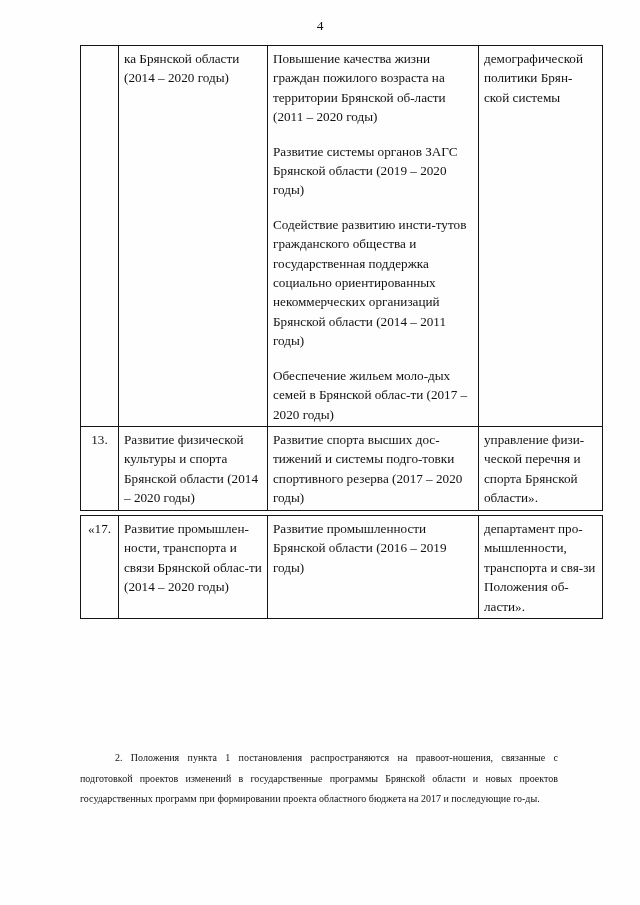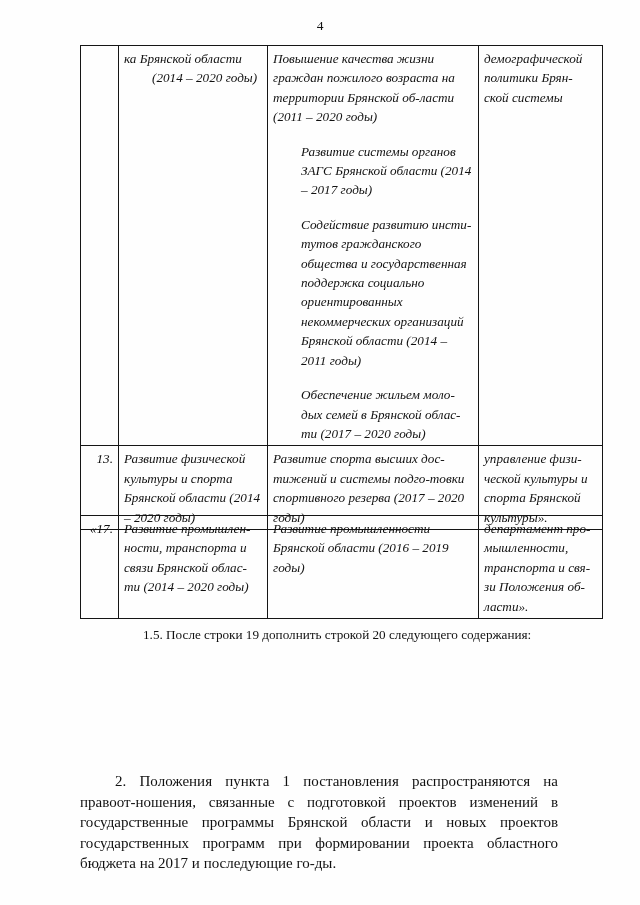--- a/index.html
+++ b/index.html
@@ -31,36 +31,35 @@
     font-size: 13.5px;
     line-height: 16px;
   }
   
   .doc-table {
     position: absolute;
     border-collapse: collapse;
     table-layout: fixed;
     font-size: 13.2px;
     line-height: 19.4px;
-    font-style: italic;
   }
   .doc-table td {
     border: 1px solid #151515;
     vertical-align: top;
     padding: 3px 5px 2px 5px;
     word-wrap: break-word;
     hyphens: manual;
   }
-  .col-num  { width: 27px;  text-align: right; padding-left: 2px; padding-right: 1px; }
+  .col-num  { width: 27px;  text-align: center; padding-left: 2px; padding-right: 1px; }
   .col-a    { width: 138px; }
   .col-b    { width: 200px; }
   .col-c    { width: 113px; }
 
   .cellpara { margin: 0 0 0 0; }
-  .cellpara + .cellpara { margin-top: 15px; margin-left: 28px; }
+  .cellpara + .cellpara { margin-top: 15px; }
 
   
   #table-continuation { left: 80px; top: 45px; width: 477px; }
   #table-continuation .row-cont td { height: 355px; }
 
   
   .section-heading {
     position: absolute;
     font-size: 13.2px;
     line-height: 18px;
@@ -76,70 +75,68 @@
   
   #table-row20 { left: 80px; top: 650px; width: 477px; }
   #table-row20 td { height: 94px; }
 
   
   .body-paragraph {
     position: absolute;
     left: 80px;
     top: 748px;
     width: 478px;
-    font-size: 15px;
+    font-size: 10px;
     line-height: 20.6px;
     text-align: justify;
     text-indent: 35px;
     hyphens: manual;
-    margin-top: 23px;
   }
 </style>
 </head>
 <body>
 
 <div class="page">
 
   <div class="page-number">4</div>
 
   <table class="doc-table" id="table-continuation">
     <tbody>
       <tr class="row-cont">
         <td class="col-num"></td>
         <td class="col-a">
           <div class="cellpara">ка Брянской области</div>
           <div class="cellpara" style="margin-top:0">(2014 – 2020 годы)</div>
         </td>
         <td class="col-b">
           <div class="cellpara">Повышение качества жизни граждан пожилого возраста на территории Брянской об-ласти (2011 – 2020 годы)</div>
-          <div class="cellpara">Развитие системы органов ЗАГС Брянской области (2014 – 2017 годы)</div>
+          <div class="cellpara">Развитие системы органов ЗАГС Брянской области (2019 – 2020 годы)</div>
           <div class="cellpara">Содействие развитию инсти-тутов гражданского общества и государственная поддержка социально ориентированных некоммерческих организаций Брянской области (2014 – 2011 годы)</div>
           <div class="cellpara">Обеспечение жильем моло-дых семей в Брянской облас-ти (2017 – 2020 годы)</div>
         </td>
         <td class="col-c">демографической политики Брян-ской системы</td>
       </tr>
       <tr>
         <td class="col-num">13.</td>
         <td class="col-a">Развитие физической культуры и спорта Брянской области (2014 – 2020 годы)</td>
         <td class="col-b">Развитие спорта высших дос-тижений и системы подго-товки спортивного резерва (2017 – 2020 годы)</td>
-        <td class="col-c">управление физи-ческой культуры и спорта Брянской культуры».</td>
+        <td class="col-c">управление физи-ческой перечня и спорта Брянской области».</td>
       </tr>
     </tbody>
   </table>
 
 
   <table class="doc-table" id="table-row17">
     <tbody>
       <tr>
         <td class="col-num">«17.</td>
         <td class="col-a">Развитие промышлен-ности, транспорта и связи Брянской облас-ти (2014 – 2020 годы)</td>
         <td class="col-b">Развитие промышленности Брянской области (2016 – 2019 годы)</td>
         <td class="col-c">департамент про-мышленности, транспорта и свя-зи Положения об-ласти».</td>
       </tr>
     </tbody>
   </table>
 
-  <div class="section-heading" id="heading-1-5">1.5. После строки 19 дополнить строкой 20 следующего содержания:</div>
 
 
   <div class="body-paragraph">2. Положения пункта 1 постановления распространяются на правоот-ношения, связанные с подготовкой проектов изменений в государственные программы Брянской области и новых проектов государственных программ при формировании проекта областного бюджета на 2017 и последующие го-ды.</div>
 
 </div>
 
 </body></html>

